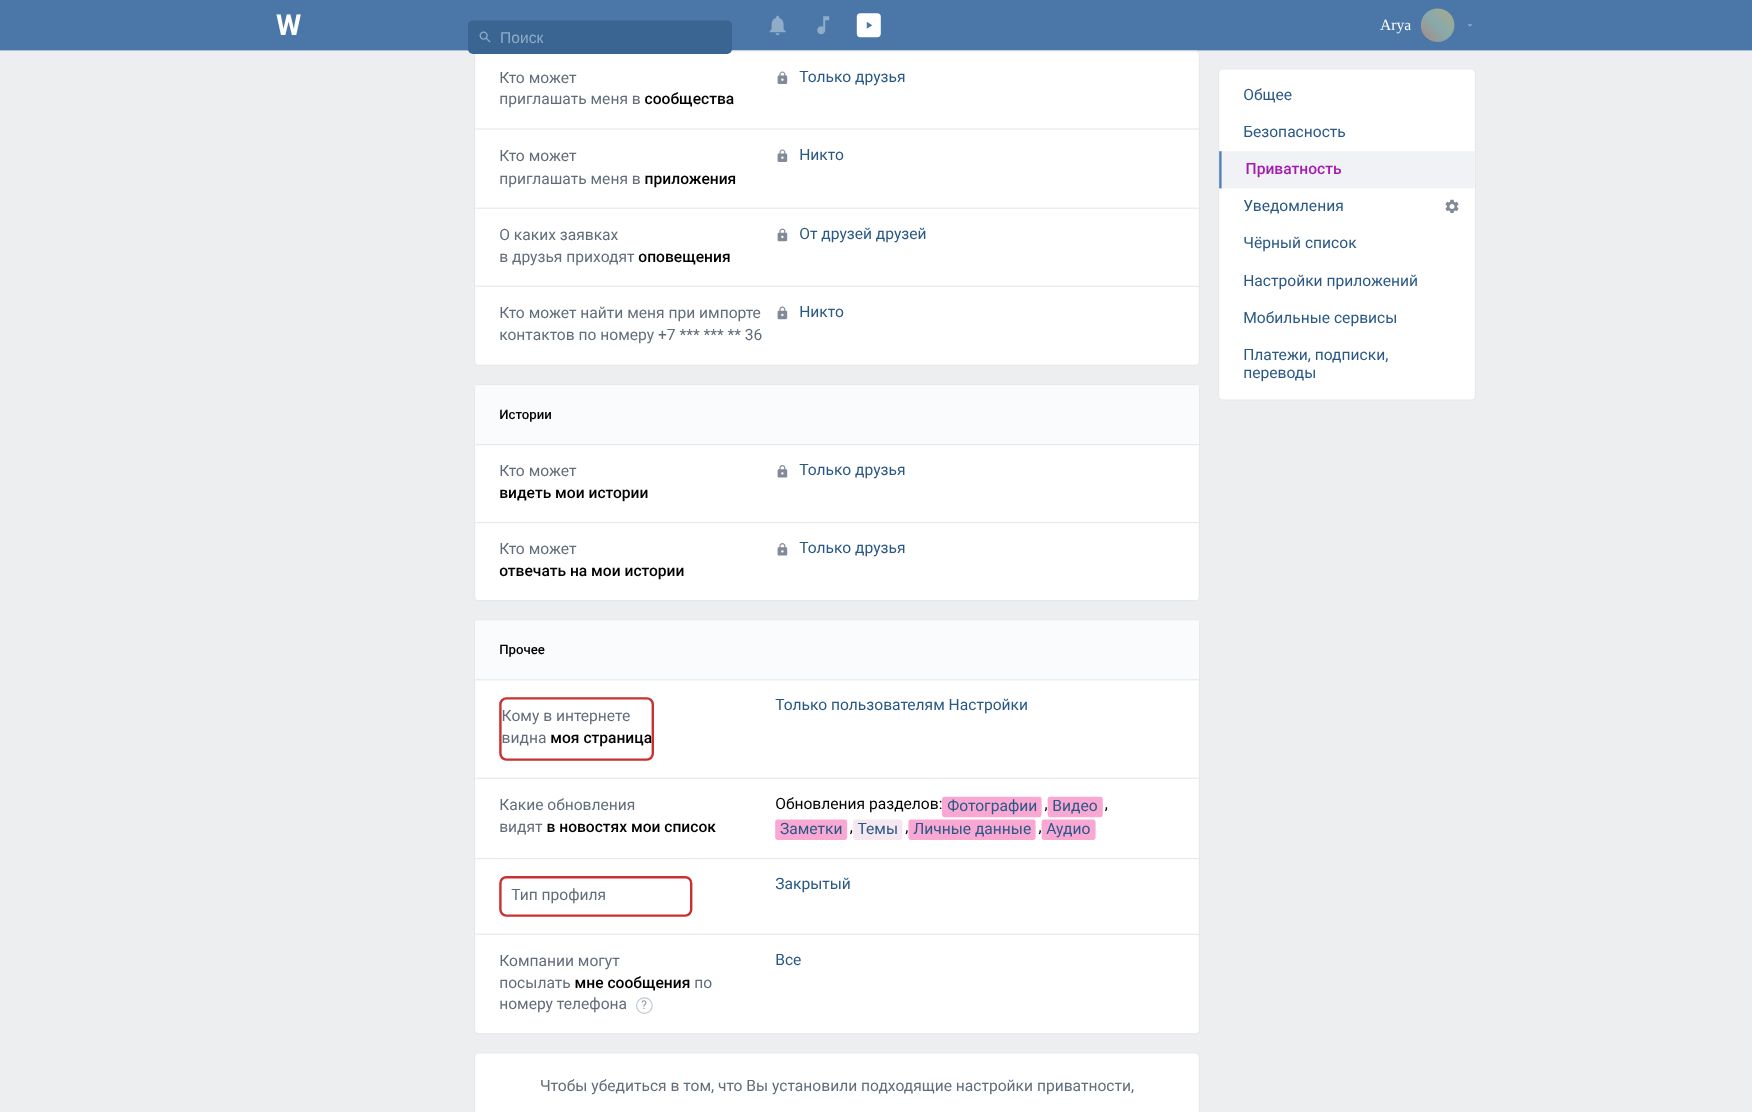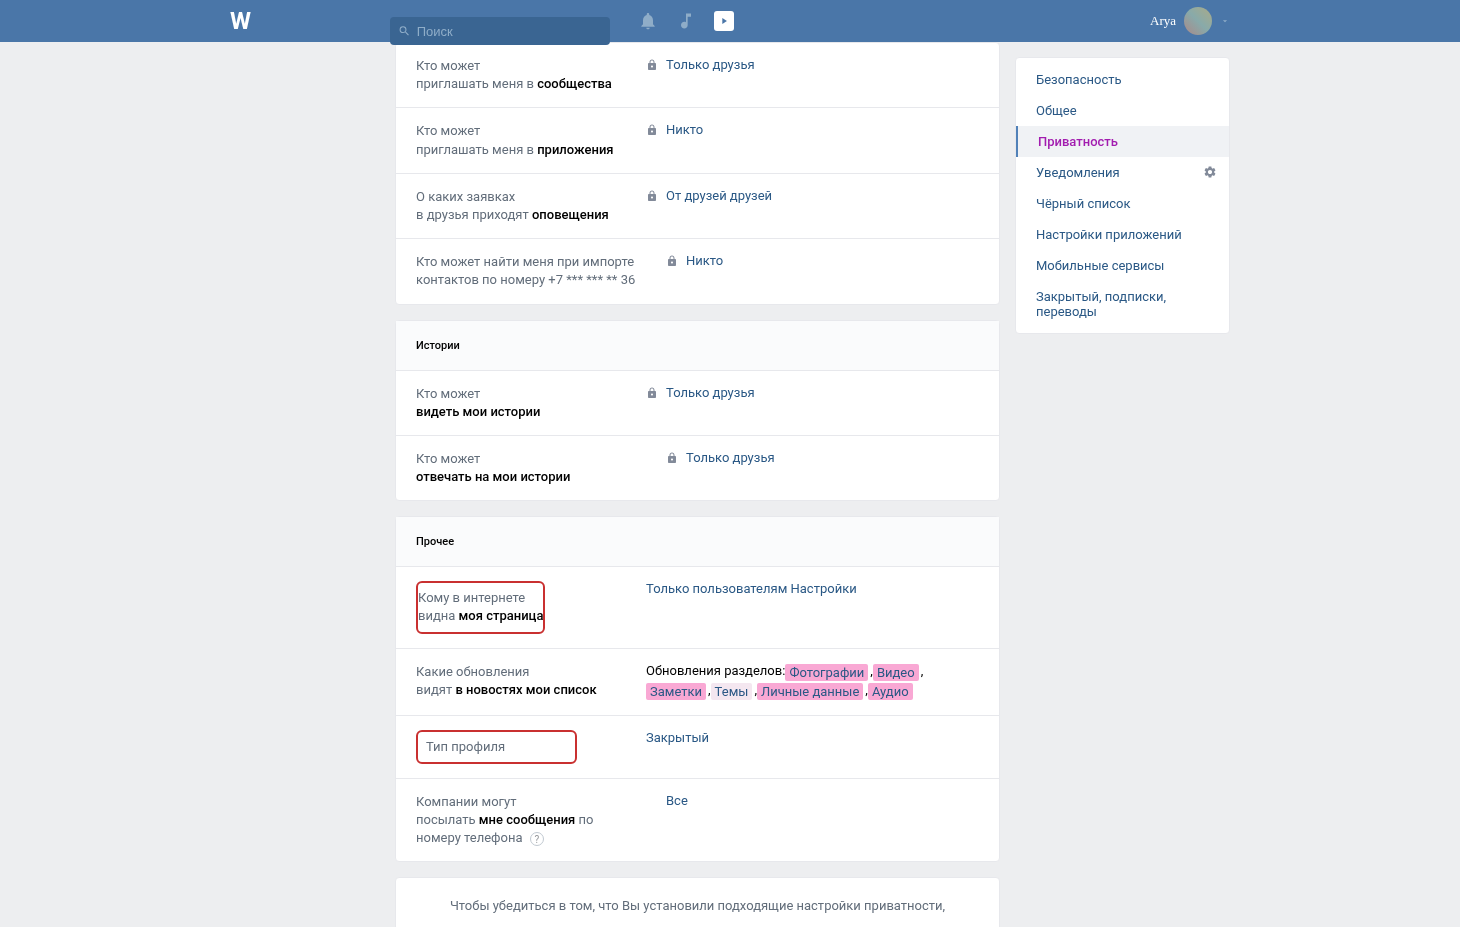--- a/index.html
+++ b/index.html
@@ -18,21 +18,21 @@
 .user-area { position: absolute; right: 0; display: flex; align-items: center; gap: 8px; color: #fff; cursor: pointer; }
 .user-name { font-size: 13px; font-family: Liberation Serif, serif; }
 .avatar { width: 28px; height: 28px; border-radius: 50%; background: linear-gradient(45deg, #a88, #8aa, #aa8); }
 .chevron { width: 10px; height: 10px; fill: #8fadc8; }
 .page { width: 1000px; margin: 0 auto; display: flex; gap: 15px; padding-top: 0; }
 .left-spacer { width: 150px; flex-shrink: 0; }
 .main { flex: 1; }
 .panel { background: #fff; border: 1px solid #e7e8ec; border-radius: 4px; margin-bottom: 15px; }
 .section-header { padding: 18px 20px; font-size: 11px; font-weight: 500; border-bottom: 1px solid #e7e8ec; background: #fafbfc; }
 .row { display: flex; padding: 14px 20px; border-bottom: 1px solid #e7e8ec; }
-.row:last-child { border-bottom: none; gap: 20px; }
+.row:last-child { border-bottom: none; }
 .row-label { width: 230px; color: #626d7a; line-height: 1.4; padding-right: 10px; }
 .row-label b { color: #000; font-weight: 500; }
 .row-value { flex: 1; display: flex; align-items: flex-start; flex-wrap: wrap; }
 .lock-icon { width: 12px; height: 12px; fill: #828a99; margin-right: 8px; margin-top: 2px; flex-shrink: 0; }
 .value-link { color: #2a5885; cursor: pointer; }
 .tag { background: #f9a8d4; color: #2a5885; padding: 1px 4px; border-radius: 2px; margin: 1px 2px 1px 0; display: inline-block; cursor: pointer; }
 .tag-pink { background: #f4e7f0; }
 .plain-text { color: #000; }
 .help-icon { display: inline-block; width: 14px; height: 14px; border: 1px solid #c1c9d1; border-radius: 50%; color: #939699; font-size: 10px; text-align: center; line-height: 13px; margin-left: 4px; vertical-align: middle; }
 .footer-note { text-align: center; padding: 18px 20px; color: #626d7a; line-height: 1.5; }
@@ -210,25 +210,25 @@
       <div class="footer-note">
         <span>Чтобы убедиться в том, что Вы установили подходящие настройки приватности,</span><br>
         
       </div>
     </div>
 
   </div>
 
   <div class="sidebar">
     <div class="nav-panel" id="nav-panel">
+        <a class="nav-item">Общее</a>
         <a class="nav-item">Безопасность</a>
-        <a class="nav-item">Общее</a>
         <a class="nav-item active">Приватность</a>
         <a class="nav-item">Уведомления<svg class="nav-gear" viewBox="0 0 24 24">
             <path d="M19.14 12.94c.04-.3.06-.61.06-.94 0-.32-.02-.64-.07-.94l2.03-1.58c.18-.14.23-.41.12-.61l-1.92-3.32c-.12-.22-.37-.29-.59-.22l-2.39.96c-.5-.38-1.03-.7-1.62-.94l-.36-2.54c-.04-.24-.24-.41-.48-.41h-3.84c-.24 0-.43.17-.47.41l-.36 2.54c-.59.24-1.13.57-1.62.94l-2.39-.96c-.22-.08-.47 0-.59.22L2.74 8.87c-.12.21-.08.47.12.61l2.03 1.58c-.05.3-.09.63-.09.94s.02.64.07.94l-2.03 1.58c-.18.14-.23.41-.12.61l1.92 3.32c.12.22.37.29.59.22l2.39-.96c.5.38 1.03.7 1.62.94l.36 2.54c.05.24.24.41.48.41h3.84c.24 0 .44-.17.47-.41l.36-2.54c.59-.24 1.13-.56 1.62-.94l2.39.96c.22.08.47 0 .59-.22l1.92-3.32c.12-.22.07-.47-.12-.61l-2.01-1.58zM12 15.6c-1.98 0-3.6-1.62-3.6-3.6s1.62-3.6 3.6-3.6 3.6 1.62 3.6 3.6-1.62 3.6-3.6 3.6z"></path>
           </svg></a>
         <a class="nav-item">Чёрный список</a>
         <a class="nav-item">Настройки приложений</a>
         <a class="nav-item">Мобильные сервисы</a>
-        <a class="nav-item">Закрытый, подписки, переводы</a>
+        <a class="nav-item">Платежи, подписки, переводы</a>
       </div>
   </div>
 </div>
 
 </body></html>

